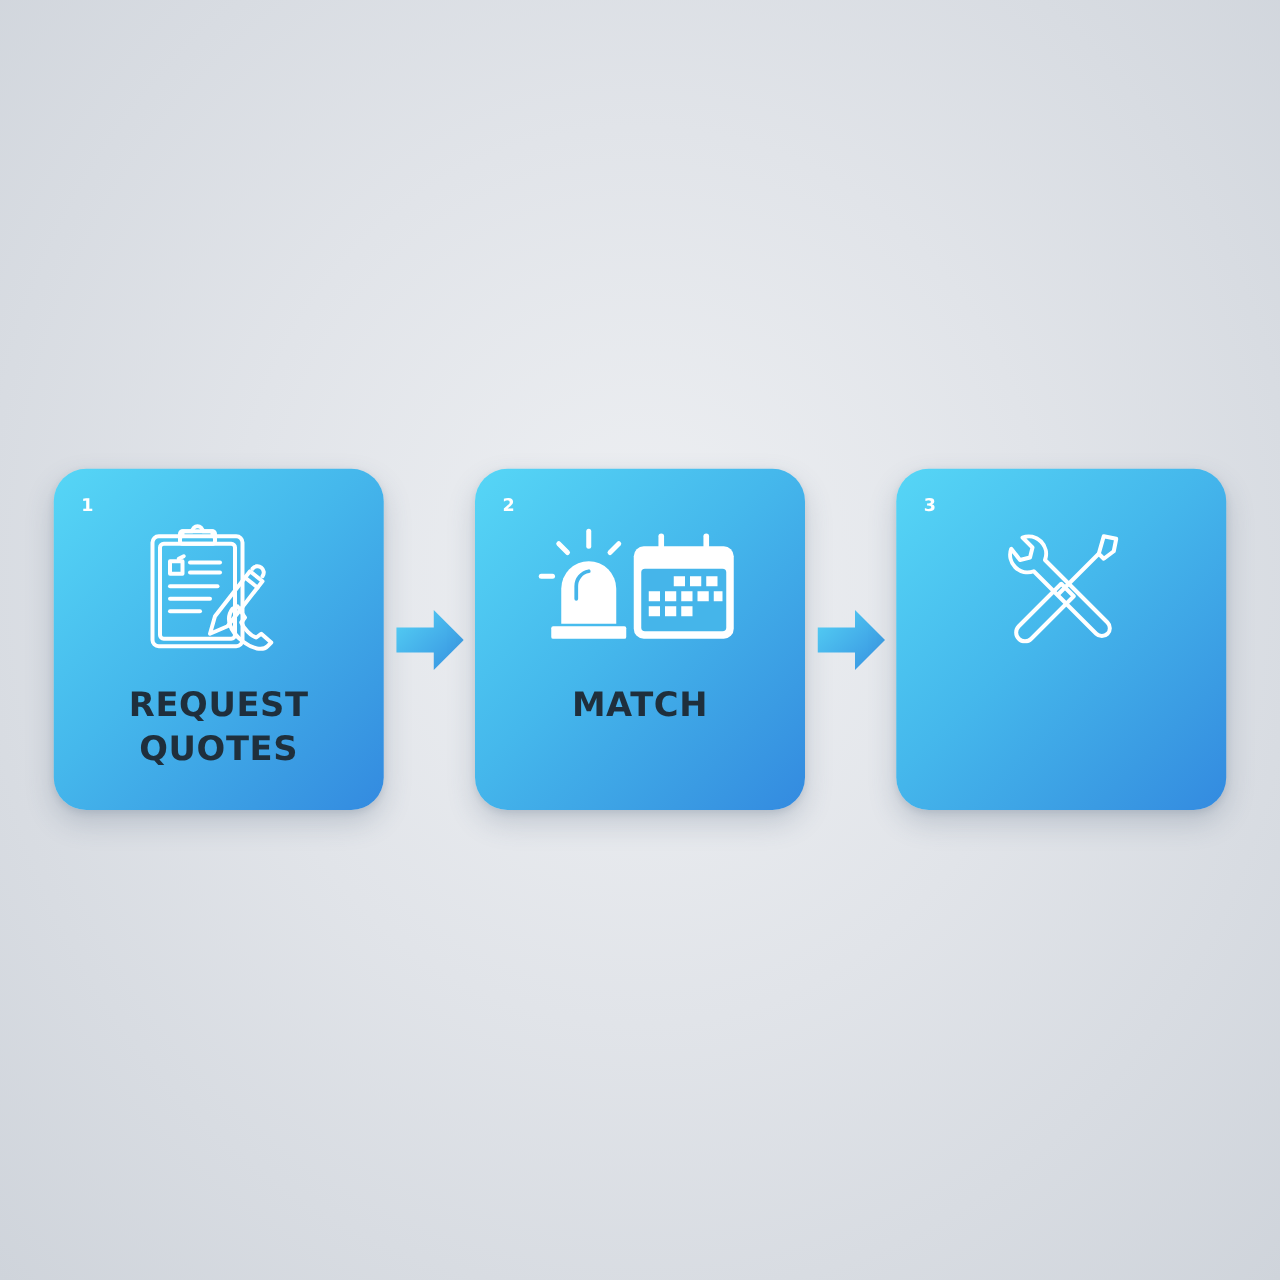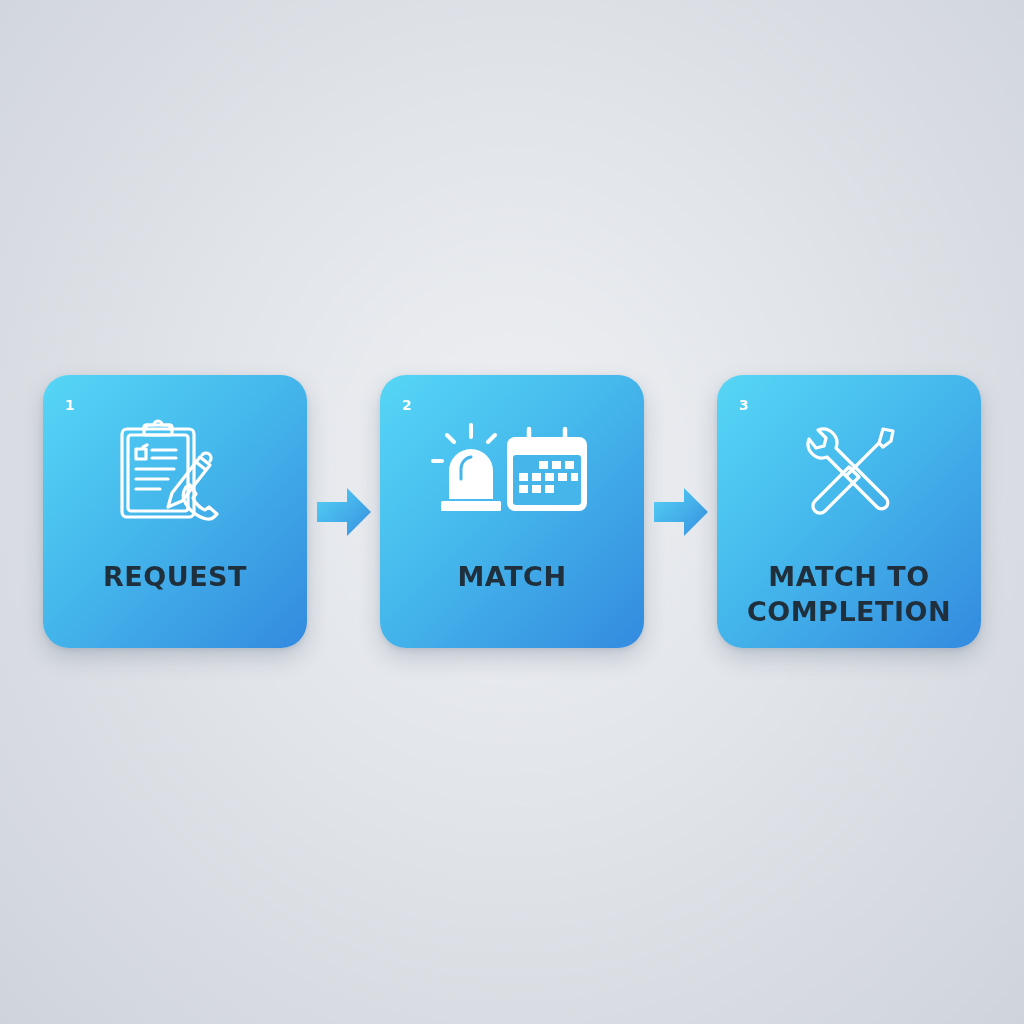--- a/index.html
+++ b/index.html
@@ -18,21 +18,21 @@
   .card .num {
     position: absolute; left: 22px; top: 22px;
     color: #ffffff; font-size: 14px; font-weight: bold;
   }
   .card .icon {
     position: absolute; left: 50%; top: 42px; transform: translateX(-50%);
   }
   .card .title {
     position: absolute; left: 0; right: 0; top: 172px;
     text-align: center; color: #1f2f3c;
-    font-size: 27px; font-weight: bold; line-height: 35px; letter-spacing: 0.5px; margin-top: 12px;
+    font-size: 27px; font-weight: bold; line-height: 35px; letter-spacing: 0.5px;
   }
   .arrow { position: absolute; top: 488px; }
 </style>
 </head>
 <body>
 
 <div class="card" style="left:43px;">
   <span class="num">1</span>
   <span class="icon">
     <svg width="130" height="110" viewBox="0 0 130 110" fill="none" stroke="#fff" stroke-width="3.2" stroke-linecap="round" stroke-linejoin="round">
@@ -48,20 +48,21 @@
       <line x1="26" y1="62" x2="58" y2="62"></line>
       <line x1="26" y1="72" x2="50" y2="72"></line>
       <path d="M58 90 l4 -14 l28 -36 l10 8 l-28 36 z"></path>
       <path d="M86 45 l10 8"></path>
       <path d="M92 38 a4 4 0 0 1 8 6"></path>
       <path d="M76 70 c-6 8 -2 18 8 26 c8 6 16 8 20 4 l3 -3 l-8 -7 l-4 3 c-4 -1 -10 -7 -12 -12 l3 -4 l-6 -9 z"></path>
     </svg>
   </span>
   <div class="title">
     <div>REQUEST</div>
+    <div>QUOTES</div>
   </div>
 </div>
 
 <span class="arrow" style="left:317px;">
   <svg width="54" height="48" viewBox="0 0 54 48">
     <defs>
       <linearGradient id="ag1" x1="0" y1="0" x2="1" y2="1">
         <stop offset="0" stop-color="#55d2f5"></stop>
         <stop offset="1" stop-color="#3690e0"></stop>
       </linearGradient>
@@ -124,17 +125,13 @@
 <div class="card" style="left:717px;">
   <span class="num">3</span>
   <span class="icon" style="top:50px;">
     <svg width="100" height="90" viewBox="0 0 100 90" fill="none" stroke="#fff" stroke-width="3.2" stroke-linecap="round" stroke-linejoin="round">
       <path d="M10 14 a14 14 0 0 0 18 18 l50 50 a6 6 0 0 0 9 -9 l-50 -50 a14 14 0 0 0 -18 -18 l8 8 l-2 8 l-8 2 z"></path>
       <path d="M84 4 l10 2 l-2 10 l-8 6 l-4 -4 z"></path>
       <line x1="80" y1="18" x2="48" y2="50"></line>
       <path d="M50 42 l10 10 l-34 34 a7 7 0 0 1 -10 -10 z"></path>
     </svg>
   </span>
-  <div class="title">
-    <div>MATCH TO</div>
-    <div>COMPLETION</div>
-  </div>
 </div>
 
 </body></html>

